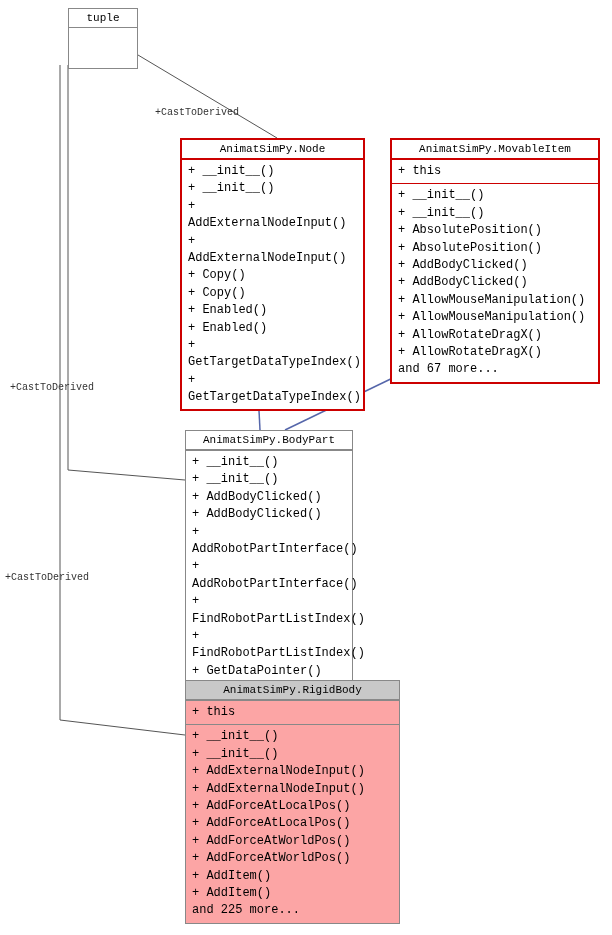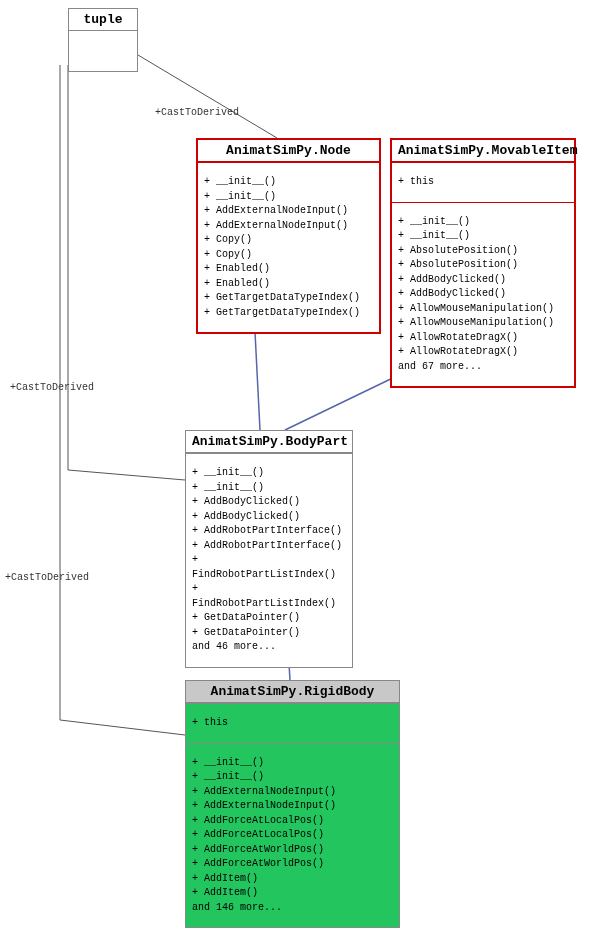--- a/index.html
+++ b/index.html
@@ -23,75 +23,75 @@
       border: 1px solid #888;
     }
     .uml-box.red-border {
       border: 2px solid #cc0000;
     }
     .uml-header {
       background: #ffffff;
       border-bottom: 1px solid #888;
       padding: 3px 6px;
       text-align: center;
-      font-weight: bold;
-      font-size: 13px;
+      font-weight: normal;
+      font-size: 11px;
     }
     .uml-box.red-border .uml-header {
       border-bottom: 1px solid #cc0000;
     }
     .uml-body {
       padding: 3px 6px;
       font-size: 10px;
       line-height: 1.45;
     }
     .uml-section {
       border-top: 1px solid #888;
-      padding: 12px 6px;
-      font-size: 10px;
+      padding: 3px 6px;
+      font-size: 12px;
       line-height: 1.45;
     }
     .uml-box.red-border .uml-section {
       border-top: 1px solid #cc0000;
     }
 
     
     #tuple-box {
       left: 68px;
       top: 8px;
       width: 70px;
     }
 
     
     #node-box {
-      left: 196px;
+      left: 180px;
       top: 138px;
       width: 185px;
     }
 
     
     #movable-box {
       left: 390px;
       top: 138px;
-      width: 186px;
+      width: 210px;
     }
 
     
     #bodypart-box {
       left: 185px;
       top: 430px;
       width: 168px;
     }
 
     
     #rigidbody-box {
       left: 185px;
       top: 680px;
       width: 215px;
-      background: #22c55e;
+      background: #fca5a5;
     }
     #rigidbody-box .uml-header {
       background: #c8c8c8;
     }
 
     svg.connections {
       position: absolute;
       top: 0; left: 0;
       width: 612px;
       height: 935px;
@@ -217,17 +217,17 @@
       <div>+ __init__()</div>
       <div>+ __init__()</div>
       <div>+ AddExternalNodeInput()</div>
       <div>+ AddExternalNodeInput()</div>
       <div>+ AddForceAtLocalPos()</div>
       <div>+ AddForceAtLocalPos()</div>
       <div>+ AddForceAtWorldPos()</div>
       <div>+ AddForceAtWorldPos()</div>
       <div>+ AddItem()</div>
       <div>+ AddItem()</div>
-      <div>and 146 more...</div>
+      <div>and 225 more...</div>
     </div>
   </div>
 
 </div>
 
 </body></html>

